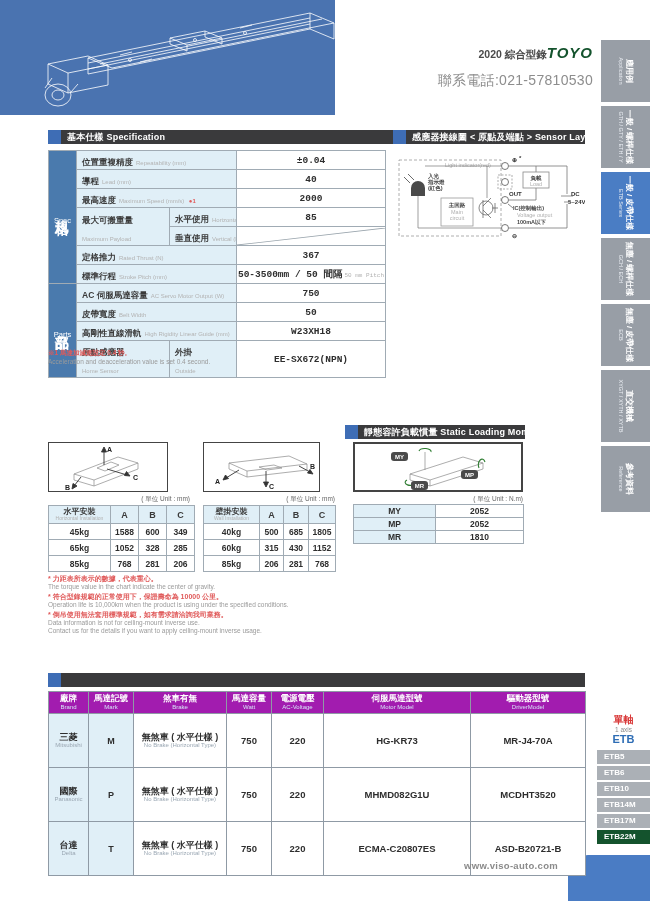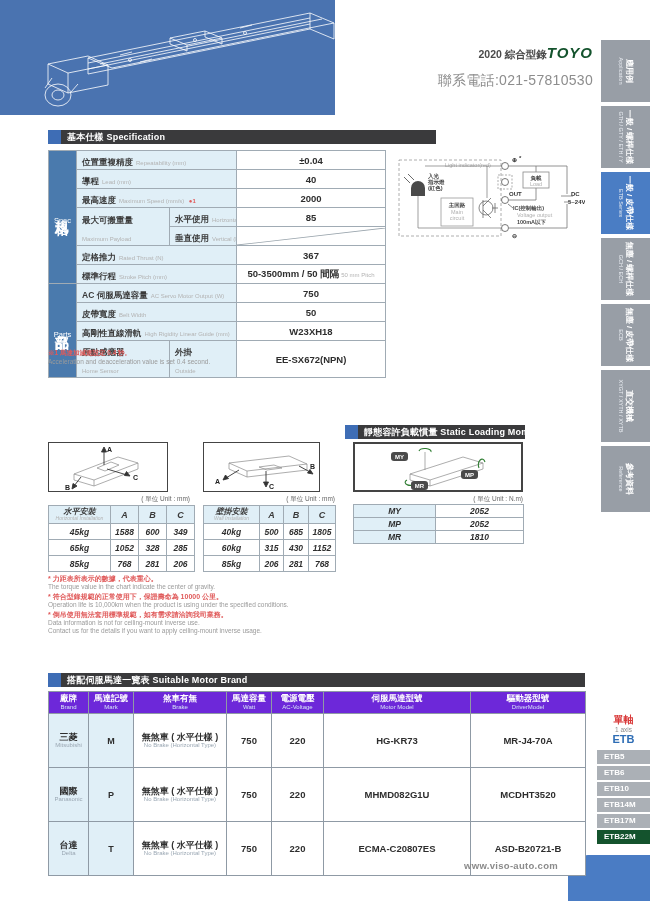--- a/index.html
+++ b/index.html
@@ -45,58 +45,58 @@
   .spec tr { height:17px; }
   .spec tr.tall { height:25px; }
   .gcell { background:#4a7aad; color:#fff; text-align:center; vertical-align:middle; }
   .gwrap { display:flex; flex-direction:column; align-items:center; justify-content:center; gap:3px; }
   .gzh { writing-mode:vertical-rl; text-orientation:upright; font-size:14px; font-weight:bold; letter-spacing:2px; }
   .gen { font-size:7.5px; }
   .lbl { background:#e0eff7; padding-left:5px; vertical-align:middle; white-space:nowrap; }
   .lzh { font-size:8.5px; font-weight:bold; color:#3a3a3a; margin-right:3px; }
   .len { font-size:6px; color:#b3b3b3; }
   .rednote { font-size:6px; color:#e05a5a; font-weight:bold; }
-  .val { background:#fff; text-align:center; vertical-align:middle; font-size:9.5px; font-weight:bold; color:#2e2e2e; }
+  .val { background:#fff; text-align:center; vertical-align:middle; font-size:9.5px; font-weight:bold; color:#2e2e2e;font-family:Liberation Mono, monospace; }
   .vsuf { font-size:6px; color:#b3b3b3; font-weight:normal; margin-left:2px; }
   .diag { padding:0; }
   .diag svg { display:block; width:100%; height:17px; }
   .specnote1 { position:absolute; left:48px; top:349px; font-size:6.5px; font-weight:bold; color:#e05a5a; }
   .specnote2 { position:absolute; left:48px; top:358px; font-size:6.5px; color:#9a9a9a; }
 
   
   .circuit { position:absolute; left:395px; top:148px; }
   .tz { font-size:5.5px; fill:#444; font-weight:bold; }
   .tg { font-size:5.5px; fill:#b0b0b0; }
   .tb { font-size:6px; fill:#333; font-weight:bold; }
 
   
   .diagbox { position:absolute; border:1.2px solid #444; background:#fff; }
   .unit { position:absolute; font-size:6.5px; color:#666; text-align:right; }
   .dtab { position:absolute; }
-  .dtab td { border:1px solid #a0abb4; text-align:center; vertical-align:middle; background:#fff;font-style:italic; }
+  .dtab td { border:1px solid #a0abb4; text-align:center; vertical-align:middle; background:#fff; }
   .dtab tr { height:16px; }
   .dtab .hd { background:#e0eff7; }
   .dtab .hzh { font-size:8px; font-weight:bold; color:#3a3a3a; display:block; line-height:1.05; }
   .dtab .hen { font-size:5px; color:#b3b3b3; display:block; line-height:1.05; }
   .dtab .abc { font-size:9px; font-weight:bold; color:#3a3a3a; }
   .dtab .load { font-size:8.5px; font-weight:bold; color:#2e2e2e; }
   .dtab .num { font-size:8.5px; font-weight:bold; color:#2e2e2e; }
   .mtab tr { height:13px; }
   .mtab .ml { background:#e0eff7; font-size:8.5px; font-weight:bold; color:#2e2e2e; }
 
   .notes { position:absolute; left:48px; top:574px; line-height:1.32; }
   .nred { font-size:7px; font-weight:bold; color:#e05a5a; }
   .ngray { font-size:6.5px; color:#9a9a9a; }
 
   
   .motor { position:absolute; left:48px; top:691px; width:537px; }
   .motor td { border:1px solid #8f9aa5; text-align:center; vertical-align:middle; background:#fff; }
   .motor tr.hrow { height:22px; }
   .motor tr.drow { height:54px; }
-  .motor .mh { background:#6d28d9; }
+  .motor .mh { background:#a21caf; }
   .motor .mhzh { display:block; color:#fff; font-size:8.5px; font-weight:bold; line-height:1.15; }
   .motor .mhen { display:block; color:#d6e4f7; font-size:6px; line-height:1.15; }
   .motor .bcell { background:#e0eff7; }
   .motor .bzh { display:block; font-size:9px; font-weight:bold; color:#2e2e2e; line-height:1.2; }
   .motor .ben { display:block; font-size:6px; color:#9aa7b3; line-height:1.2; }
   .motor .mark { background:#e0eff7; font-size:9px; font-weight:bold; color:#2e2e2e; }
   .motor .num { font-size:9.5px; font-weight:bold; color:#2e2e2e; }
 
   .footer-url { position:absolute; top:860px; right:92px; font-size:9.5px; font-weight:bold; color:#8a8a8a; letter-spacing:.3px; }
 </style>
@@ -259,20 +259,24 @@
     <tr class="tall">
       <td class="lbl"><span class="lzh">原點感應器</span><br><span class="len">Home Sensor</span></td>
       <td class="lbl"><span class="lzh">外掛</span><br><span class="len">Outside</span></td>
       <td class="val">EE-SX672(NPN)</td>
     </tr>
   </tbody>
     </table>
   <div class="specnote1">※1 馬達加減速設定 0.4 秒。</div>
   <div class="specnote2">Acceleration and deacceleration value is set 0.4 second.</div>
 
+  <div class="sec-hdr" style="left:393px;top:130px;width:192px">
+    <span class="sq"></span>
+    <span class="t"><span>感應器接線圖 &lt; 原點及端點 &gt;</span> <span>Sensor Layout</span></span>
+  </div>
   <svg class="circuit" width="190" height="97" viewBox="0 0 190 97">
     <rect x="4" y="12" width="102" height="76" fill="none" stroke="#999" stroke-width="0.8" stroke-dasharray="3,2"></rect>
     <path d="M16,40 a7,7 0 0 1 14,0 v8 h-14 z" fill="#4a4a4a"></path>
     <line x1="9" y1="29" x2="15" y2="35" stroke="#444" stroke-width="0.8"></line>
     <line x1="13" y1="26" x2="19" y2="32" stroke="#444" stroke-width="0.8"></line>
     <text x="33" y="30" class="tz">入光</text>
     <text x="33" y="36" class="tz">指示燈</text>
     <text x="33" y="42" class="tz">(紅色)</text>
     <text x="50" y="19" class="tg">Light indicator(red)</text>
     <rect x="46" y="50" width="32" height="28" fill="#fff" stroke="#999" stroke-width="0.8"></rect>
@@ -499,21 +503,20 @@
     <div class="ngray">The torque value in the chart indicate the center of gravity.</div>
     <div class="nred">* 符合型錄規範的正常使用下，保證壽命為 10000 公里。</div>
     <div class="ngray">Operation life is 10,000km when the product is using under the specified conditions.</div>
     <div class="nred">* 倒吊使用無法套用標準規範，如有需求請洽詢我司業務。</div>
     <div class="ngray">Data information is not for ceiling-mount inverse use.</div>
     <div class="ngray">Contact us for the details if you want to apply ceiling-mount inverse usage.</div>
   </div>
 
   <div class="sec-hdr" style="left:48px;top:673px;width:537px">
     <span class="sq"></span>
-    <span class="t"><span>搭配伺服馬達一覽表</span> <span>Suitable Motor Brand</span></span>
   </div>
   <table class="motor">
     <colgroup>
       <col style="width:40px">
         <col style="width:45px">
         <col style="width:93px">
         <col style="width:45px">
       <col style="width:52px">
         <col style="width:147px">
         <col style="width:115px">

